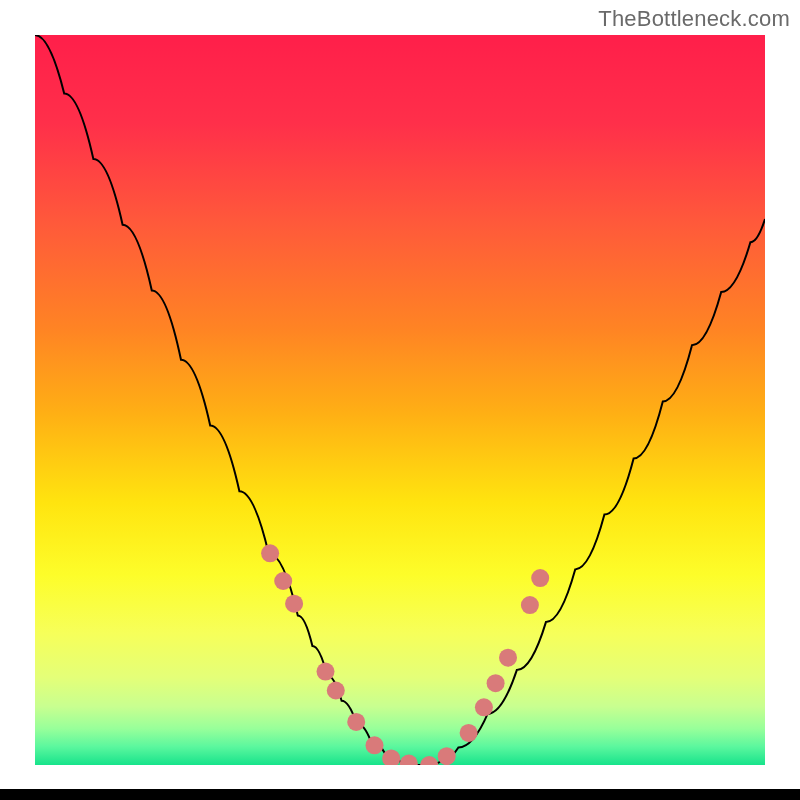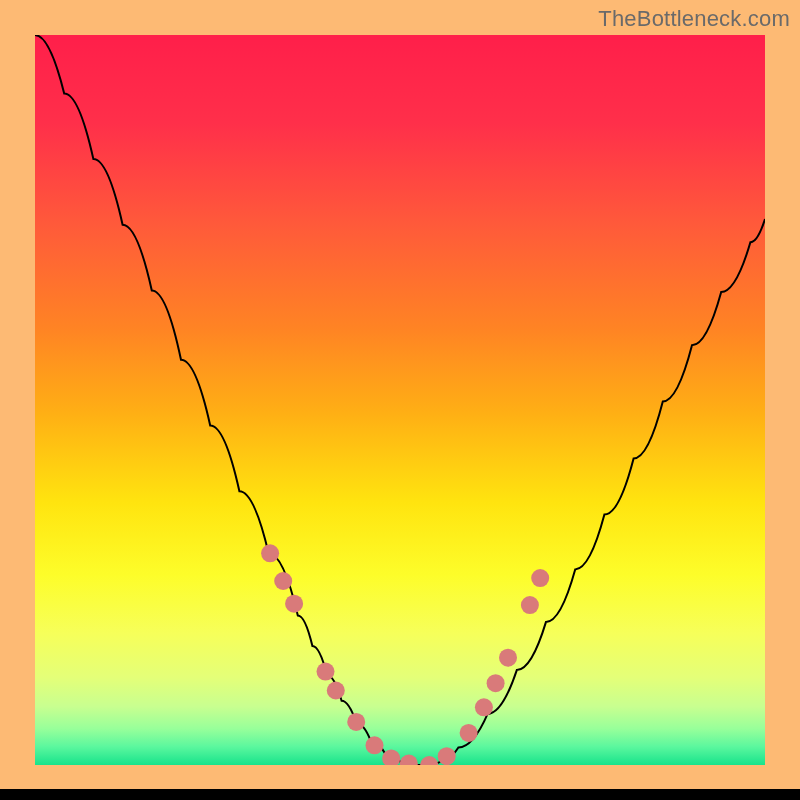--- a/index.html
+++ b/index.html
@@ -10,21 +10,21 @@
     background: #000;
     overflow: hidden;
     font-family: Arial, Helvetica, sans-serif;
   }
   .frame {
     position: absolute;
     left: 0;
     top: 0;
     width: 800px;
     height: 789px;
-    background: #fdba74;
+    background: #ffffff;
   }
   .watermark {
     position: absolute;
     top: 6px;
     right: 10px;
     color: #6a6a6a;
     font-size: 22px;
     letter-spacing: 0.2px;
     font-weight: 400;
     z-index: 10;

